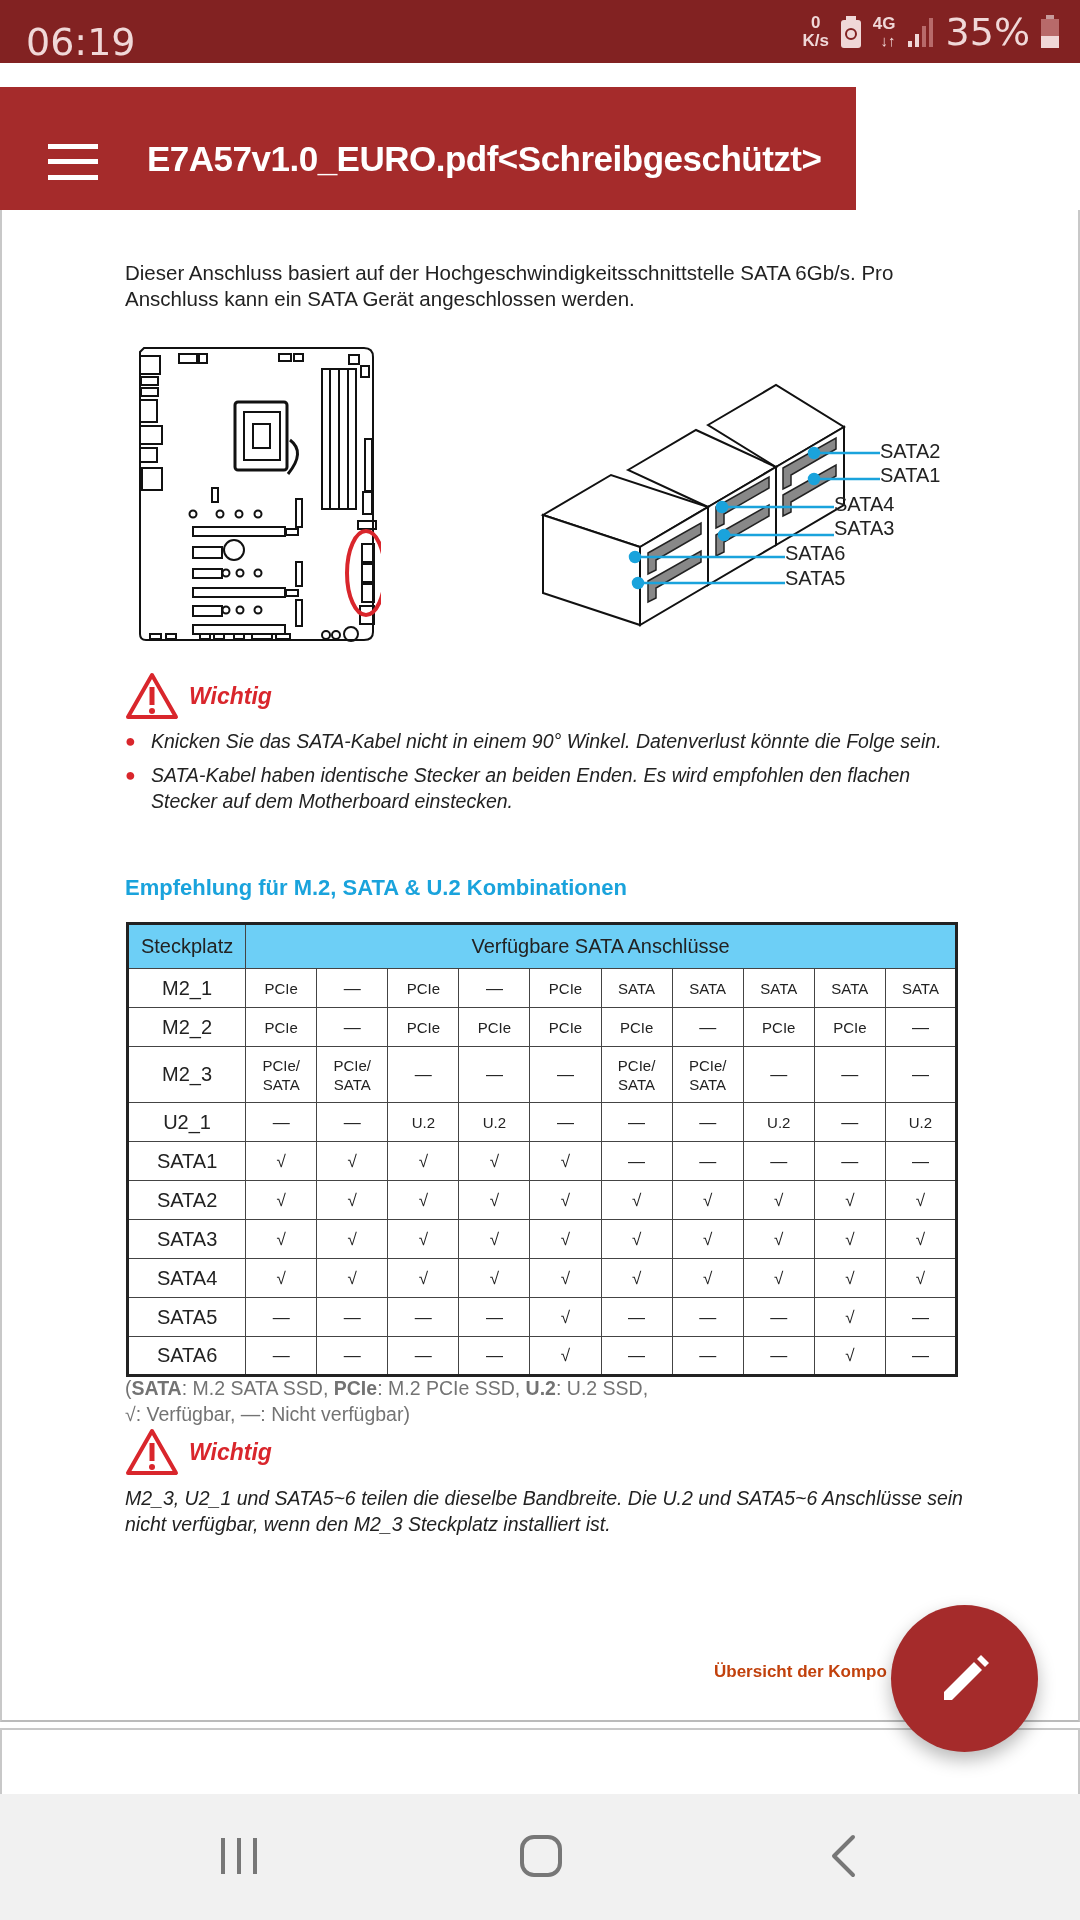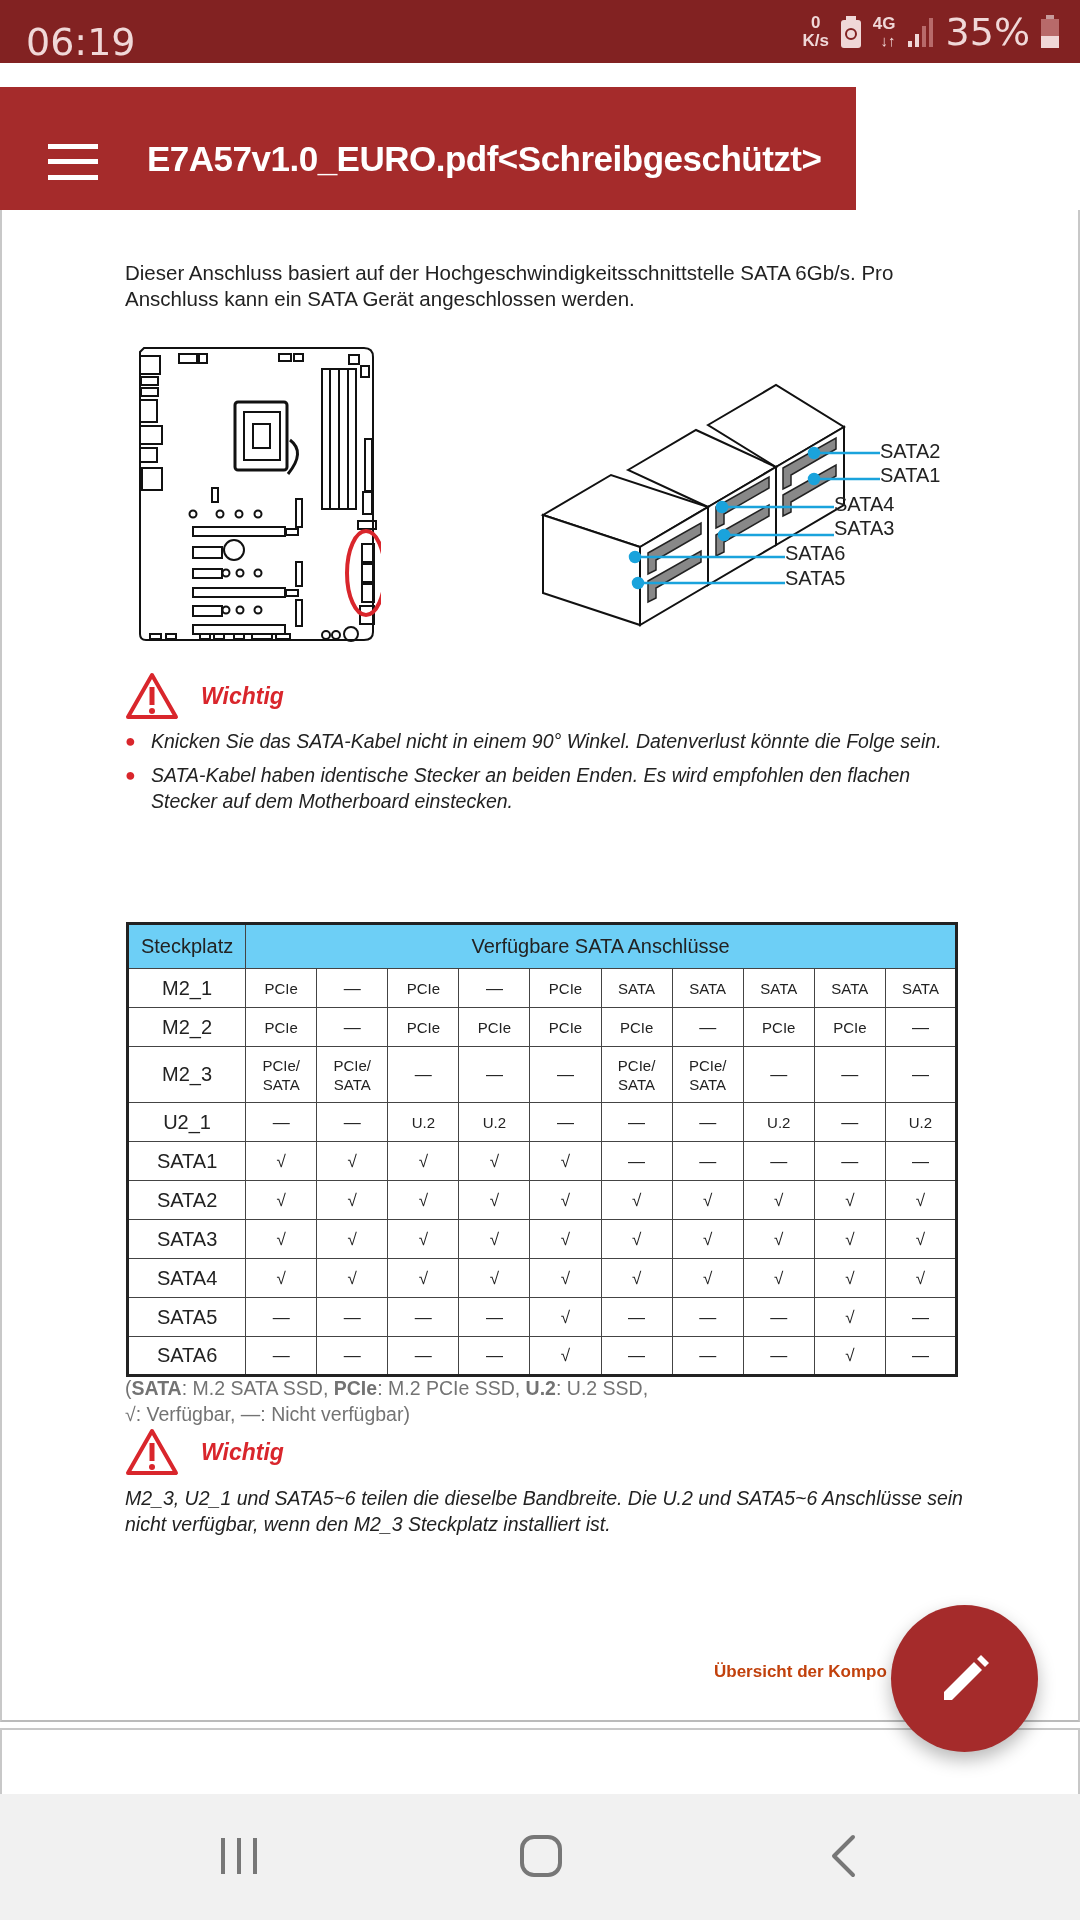--- a/index.html
+++ b/index.html
@@ -14,21 +14,21 @@
   .hamburger span { position: absolute; left: 0; width: 50px; height: 5px; background: #fff; }
   .app-title { position: absolute; left: 147px; top: 52px; font-size: 35px; font-weight: bold; color: #fff; white-space: nowrap; letter-spacing: -0.5px; }
   .share-btn { position: absolute; left: 900px; top: 49px; width: 54px; height: 58px; }
   .more-btn { position: absolute; left: 1010px; top: 50px; width: 24px; height: 58px; }
   .page { position: absolute; left: 0; top: 210px; width: 1080px; height: 1512px; background: #fff; border-left: 2px solid #c8c8c8; border-right: 2px solid #c8c8c8; border-bottom: 2px solid #bbb; }
   .doc-title { position: absolute; left: 123px; top: 8px; font-size: 28px; font-weight: bold; color: #1aa3dc; }
   .doc-desc { position: absolute; left: 123px; top: 50px; width: 850px; font-size: 20.5px; line-height: 26px; color: #222; }
   .mobo { position: absolute; left: 134px; top: 134px; }
   .connectors { position: absolute; left: 536px; top: 165px; }
   .warn { position: absolute; left: 123px; display: flex; align-items: center; }
-  .warn-label { font-size: 23px; font-style: italic; font-weight: bold; color: #d9262c; margin-left: 22px; }
+  .warn-label { font-size: 23px; font-style: italic; font-weight: bold; color: #d9262c; margin-left: 10px; }
   .bullets { position: absolute; left: 123px; top: 518px; width: 840px; }
   .bullet { display: flex; font-size: 19.5px; font-style: italic; line-height: 26px; color: #222; margin-bottom: 8px; }
   .bullet .dot { color: #d9262c; width: 26px; flex-shrink: 0; font-style: normal; font-size: 18px; }
   .section2 { position: absolute; left: 123px; top: 665px; font-size: 22px; font-weight: bold; color: #1aa3dc; }
   table.combo { position: absolute; left: 124px; top: 712px; width: 832px; border-collapse: collapse; border: 3px solid #222; }
   table.combo td, table.combo th { border: 1.5px solid #444; text-align: center; color: #222; font-weight: normal; }
   table.combo th { background: #6dcff6; font-size: 20px; height: 45px; }
   table.combo td.slot { font-size: 20px; width: 118px; }
   table.combo td.cell { font-size: 15px; width: 71px; line-height: 19px; }
   table.combo td.cell.mark { font-size: 17px; }
@@ -221,20 +221,21 @@
     <div class="bullet">
       <span class="dot">●</span>
       <span>Knicken Sie das SATA-Kabel nicht in einem 90° Winkel. Datenverlust könnte die Folge sein.</span>
     </div>
     <div class="bullet">
       <span class="dot">●</span>
       <span>SATA-Kabel haben identische Stecker an beiden Enden. Es wird empfohlen den flachen Stecker auf dem Motherboard einstecken.</span>
     </div>
   </div>
 
+  <div class="section2">Empfehlung für M.2, SATA &amp; U.2 Kombinationen</div>
 
   <table class="combo">
     <thead>
       <tr>
         <th>Steckplatz</th>
         <th colspan="10">Verfügbare SATA Anschlüsse</th>
       </tr>
     </thead>
     <tbody id="tbody">
         <tr class="h38">

